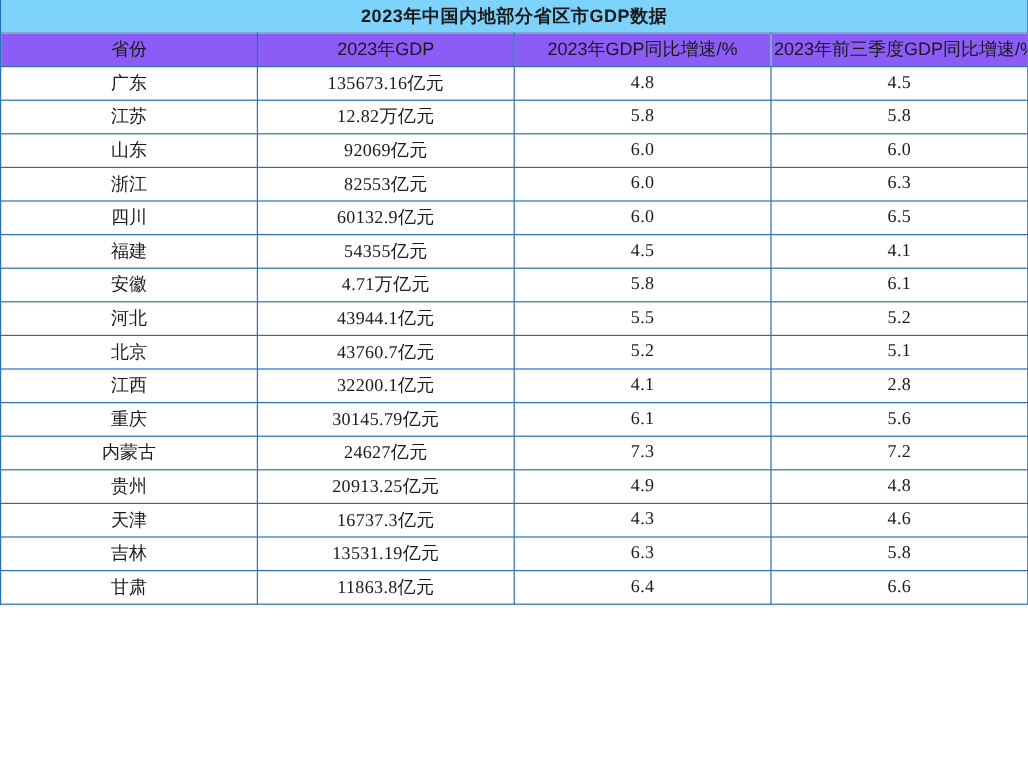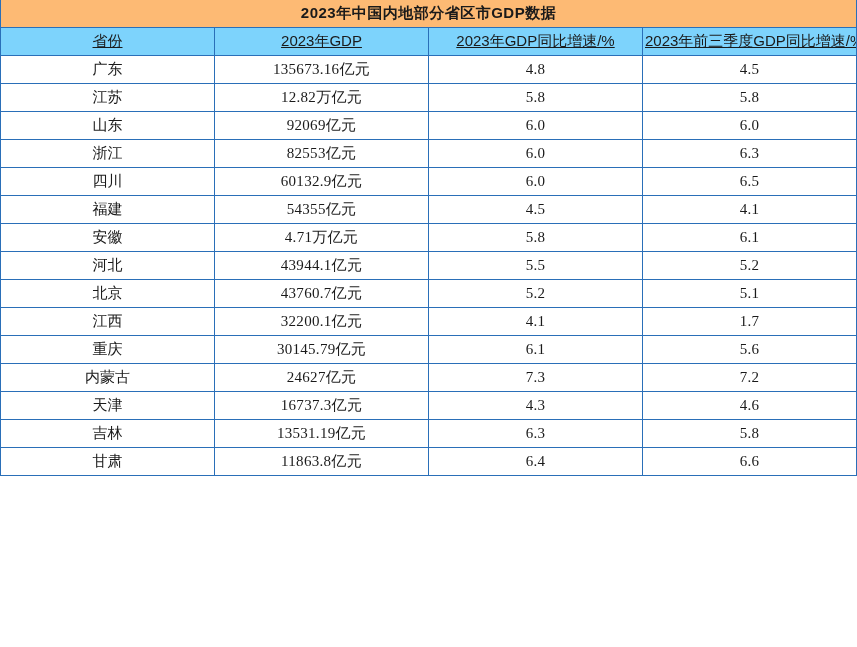--- a/index.html
+++ b/index.html
@@ -16,21 +16,21 @@
   .table-wrap {
     width: 857px;
     box-sizing: border-box;
   }
   table.gdp {
     border-collapse: collapse;
     width: 857px;
     table-layout: fixed;
   }
   .title-row td {
-    background: #fdba74;
+    background: #7dd3fc;
     color: #ffffff;
     text-align: center;
     font-size: 17px;
     font-weight: bold;
     letter-spacing: 0.5px;
     height: 29px;
     padding: 0;
     border: none;
   }
   table.gdp td {
@@ -43,23 +43,22 @@
     border-bottom: 1px solid #2a6fb8;
     white-space: nowrap;
     overflow: hidden;
   }
   table.gdp tr td:first-child {
     border-left: 1px solid #2a6fb8;
   }
   .head-row td {
     font-size: 15px;
     color: #111111;
-    background: #7dd3fc;
+    background: #8b5cf6;
     height: 30px;
-    text-decoration: underline;
   }
   .col-prov { width: 131px; }
   .col-gdp  { width: 160px; }
   .col-rate { width: 238px; }
   .col-q3   { width: 328px; }
   .num {
     font-family: "Liberation Serif", serif;
     letter-spacing: 0.3px;
   }
 </style>
@@ -130,33 +129,39 @@
       <tr>
         <td>北京</td>
         <td class="num">43760.7亿元</td>
         <td class="num">5.2</td>
         <td class="num">5.1</td>
       </tr>
       <tr>
         <td>江西</td>
         <td class="num">32200.1亿元</td>
         <td class="num">4.1</td>
-        <td class="num">1.7</td>
+        <td class="num">2.8</td>
       </tr>
       <tr>
         <td>重庆</td>
         <td class="num">30145.79亿元</td>
         <td class="num">6.1</td>
         <td class="num">5.6</td>
       </tr>
       <tr>
         <td>内蒙古</td>
         <td class="num">24627亿元</td>
         <td class="num">7.3</td>
         <td class="num">7.2</td>
+      </tr>
+      <tr>
+        <td>贵州</td>
+        <td class="num">20913.25亿元</td>
+        <td class="num">4.9</td>
+        <td class="num">4.8</td>
       </tr>
       <tr>
         <td>天津</td>
         <td class="num">16737.3亿元</td>
         <td class="num">4.3</td>
         <td class="num">4.6</td>
       </tr>
       <tr>
         <td>吉林</td>
         <td class="num">13531.19亿元</td>

